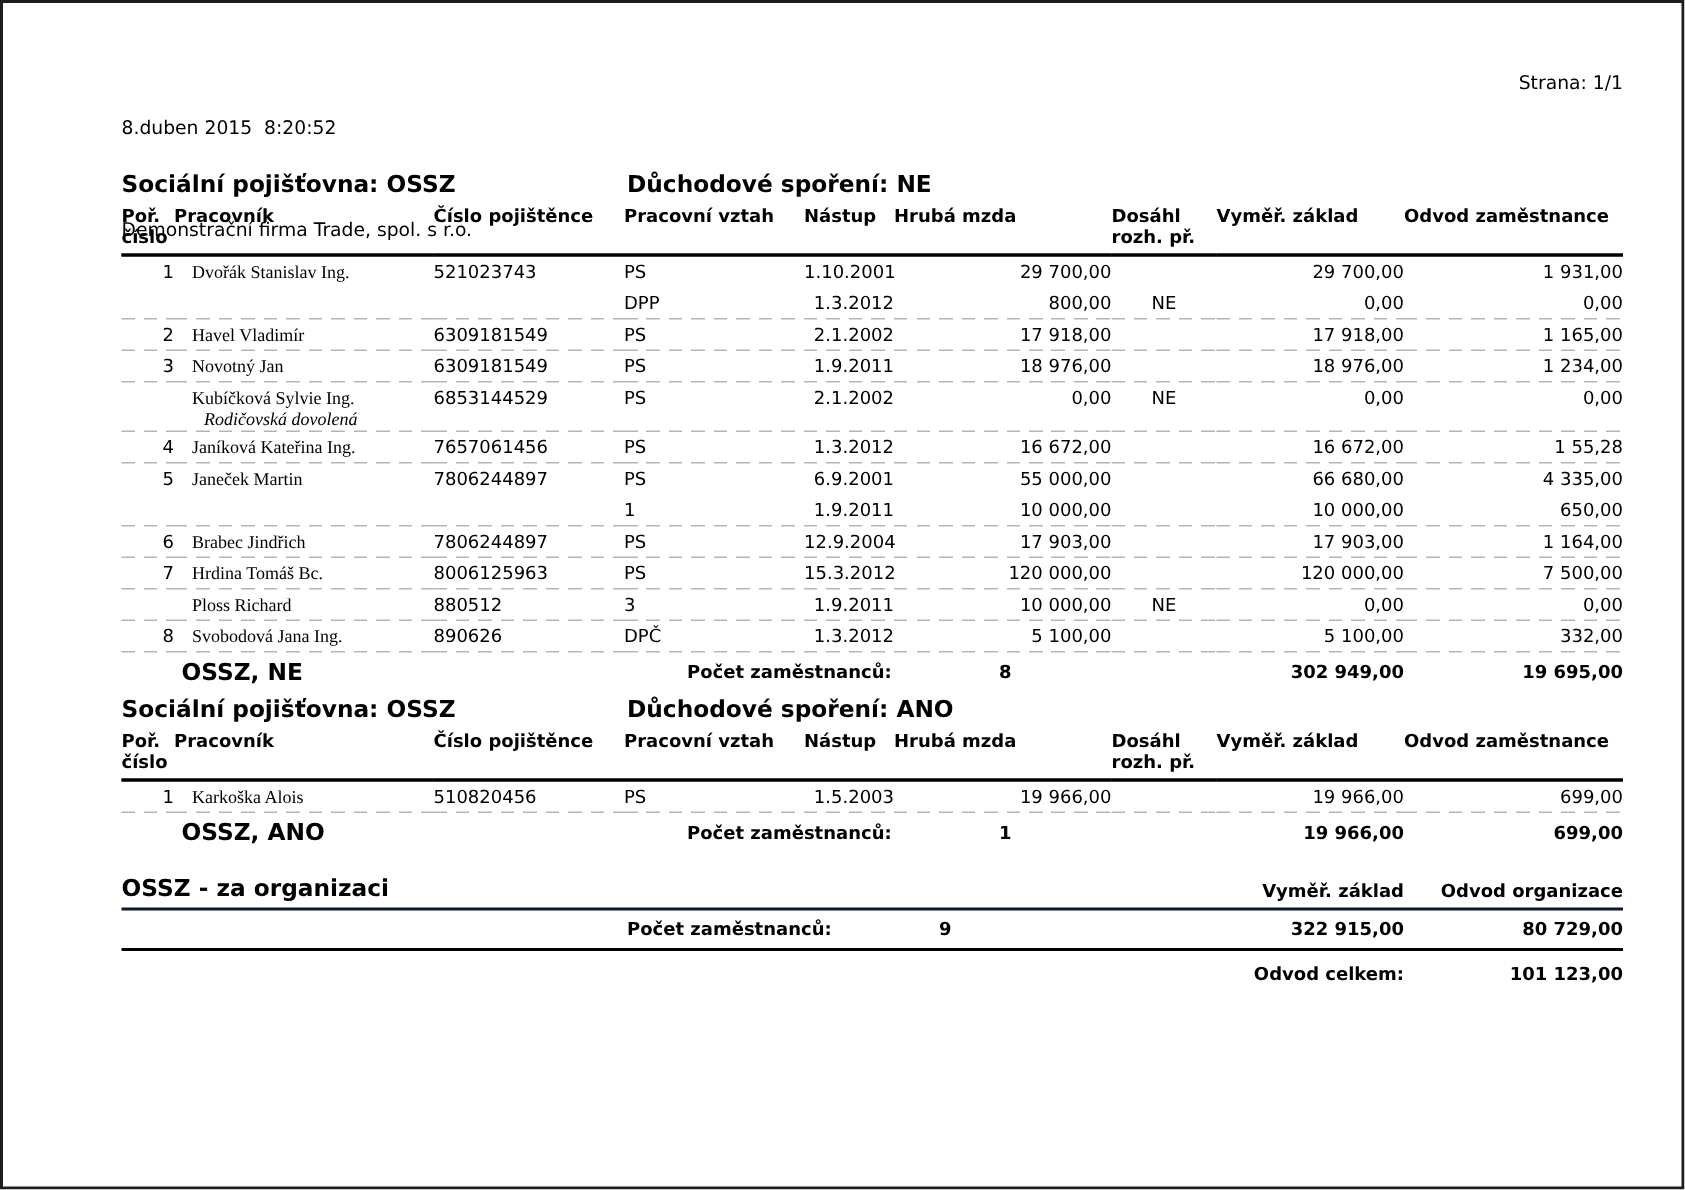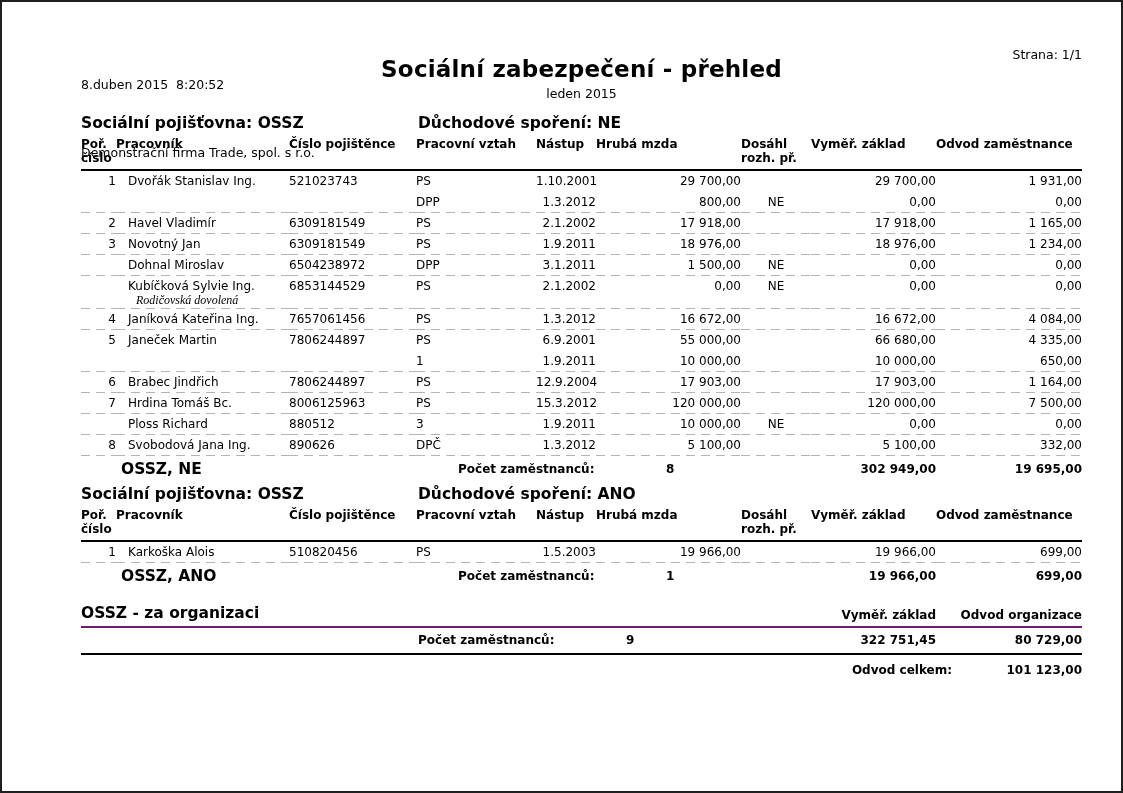--- a/index.html
+++ b/index.html
@@ -37,69 +37,65 @@
   }
   th.c2, td .wname, td.c2 { padding-left: 12px; }
   th.c3, td.c3 { padding-left: 2px; }
   th.c4, td.c4 { padding-left: 2px; }
   td.c1 { text-align: right; padding-right: 6px; }
   th.c5 { text-align: right; padding-right: 12px; }
   td.c5 { text-align: right; }
   th.c6, td.c6, th.c8, td.c8, th.c9, td.c9 { text-align: right; }
   th.c7, td.c7 { text-align: center; }
   td.c2 { padding-left: 0; }
-  .wname { line-height: 21px; }
+  .wname { line-height: 21px; font-family: Liberation Serif, serif; }
   .wnote { font-style: italic; font-size: 12px; line-height: 13px; padding-left: 20px; padding-bottom: 2px; margin-top: -3px; font-family: Liberation Serif, serif; }
   tr.sep td {
     background-image: repeating-linear-gradient(90deg, #b4b4b4 0, #b4b4b4 9px, transparent 9px, transparent 15px);
     background-size: 100% 1px; background-position: left bottom; background-repeat: no-repeat;
   }
 
   
   .summary-row { position: relative; height: 26px; }
   .summary-row span { font-weight: bold; font-size: 12px; line-height: 26px; white-space: nowrap; margin-left: 40px; }
   .sum-label { font-size: 15.5px !important; position: absolute; left: 0; top: 0; }
   .sum-count-label { position: absolute; left: 337px; top: 0; }
   .sum-count { position: absolute; left: 545px; top: 0; }
   .sum-base { position: absolute; right: 146px; top: 0; }
   .sum-levy { position: absolute; right: 0; top: 0; }
 
   
   .org { margin-top: 12px; }
-  .org-head { position: relative; height: 25px; border-bottom: 2px solid #701a75; }
+  .org-head { position: relative; height: 25px; border-bottom: 2px solid #0f172a; }
   .org-title { font-size: 15.5px; font-weight: bold; line-height: 25px; }
   .org-h-base { position: absolute; right: 146px; bottom: 4px; font-size: 12px; font-weight: bold; }
   .org-h-levy { position: absolute; right: 0; bottom: 4px; font-size: 12px; font-weight: bold; }
   .org-row { position: relative; height: 25px; border-bottom: 2px solid #000; }
   .org-row span, .org-total span { font-size: 12px; font-weight: bold; line-height: 25px; white-space: nowrap; }
   .org-count-label { position: absolute; left: 337px; top: 0; }
   .org-count { position: absolute; left: 545px; top: 0; }
   .org-base { position: absolute; right: 146px; top: 0; }
   .org-levy { position: absolute; right: 0; top: 0; }
   .org-total { position: relative; height: 28px; }
   .org-total span { line-height: 30px; }
-  .org-total-label { position: absolute; right: 130px; top: 0; }
+  .org-total-label { position: absolute; right: 146px; top: 0; }
   .org-total-value { position: absolute; right: 0; top: 0; }
 </style>
 </head>
 <body>
 
 <div class="page">
   <div class="content">
 
     <div class="header">
       <div class="hdr-left">
         <div>8.duben 2015  8:20:52</div>
         <div class="company">Demonstrační firma Trade, spol. s r.o.</div>
       </div>
       <div class="hdr-right">Strana: 1/1</div>
-      <div class="hdr-center">
-        <div class="title">Sociální zabezpečení - přehled</div>
-        <div class="period">leden 2015</div>
-      </div>
     </div>
 
     <div id="sections-host">
   <div class="section">
     <div class="section-head">
       <span class="sec-title">Sociální pojišťovna: OSSZ</span>
       <span class="sec-title sec-savings">Důchodové spoření: NE</span>
     </div>
     <table class="rpt">
       <colgroup>
@@ -176,33 +172,20 @@
                 </td>
     <td class="c3">6309181549</td>
     <td class="c4">PS</td>
     <td class="c5">1.9.2011</td>
     <td class="c6">18 976,00</td>
     <td class="c7"></td>
     <td class="c8">18 976,00</td>
     <td class="c9">1 234,00</td>
   </tr>
 
-  <tr class="sep">
-    <td class="c1"></td>
-    <td class="c2">
-                  <div class="wname">Dohnal Miroslav</div>
-                </td>
-    <td class="c3">6504238972</td>
-    <td class="c4">DPP</td>
-    <td class="c5">3.1.2011</td>
-    <td class="c6">1 500,00</td>
-    <td class="c7">NE</td>
-    <td class="c8">0,00</td>
-    <td class="c9">0,00</td>
-  </tr>
 
   <tr class="sep">
     <td class="c1"></td>
     <td class="c2">
                   <div class="wname">Kubíčková Sylvie Ing.</div>
                   <div class="wnote">Rodičovská dovolená</div>
                 </td>
     <td class="c3">6853144529</td>
     <td class="c4">PS</td>
     <td class="c5">2.1.2002</td>
@@ -216,21 +199,21 @@
     <td class="c1">4</td>
     <td class="c2">
                   <div class="wname">Janíková Kateřina Ing.</div>
                 </td>
     <td class="c3">7657061456</td>
     <td class="c4">PS</td>
     <td class="c5">1.3.2012</td>
     <td class="c6">16 672,00</td>
     <td class="c7"></td>
     <td class="c8">16 672,00</td>
-    <td class="c9">4 084,00</td>
+    <td class="c9">1 55,28</td>
   </tr>
 
   <tr>
     <td class="c1">5</td>
     <td class="c2">
                   <div class="wname">Janeček Martin</div>
                 </td>
     <td class="c3">7806244897</td>
     <td class="c4">PS</td>
     <td class="c5">6.9.2001</td>
@@ -378,21 +361,21 @@
 
     <div class="org">
       <div class="org-head">
         <span class="org-title">OSSZ - za organizaci</span>
         <span class="org-h-base">Vyměř. základ</span>
         <span class="org-h-levy">Odvod organizace</span>
       </div>
       <div class="org-row">
         <span class="org-count-label">Počet zaměstnanců:</span>
         <span class="org-count">9</span>
-        <span class="org-base">322 751,45</span>
+        <span class="org-base">322 915,00</span>
         <span class="org-levy">80 729,00</span>
       </div>
       <div class="org-total">
         <span class="org-total-label">Odvod celkem:</span>
         <span class="org-total-value">101 123,00</span>
       </div>
     </div>
 
   </div>
 </div>

